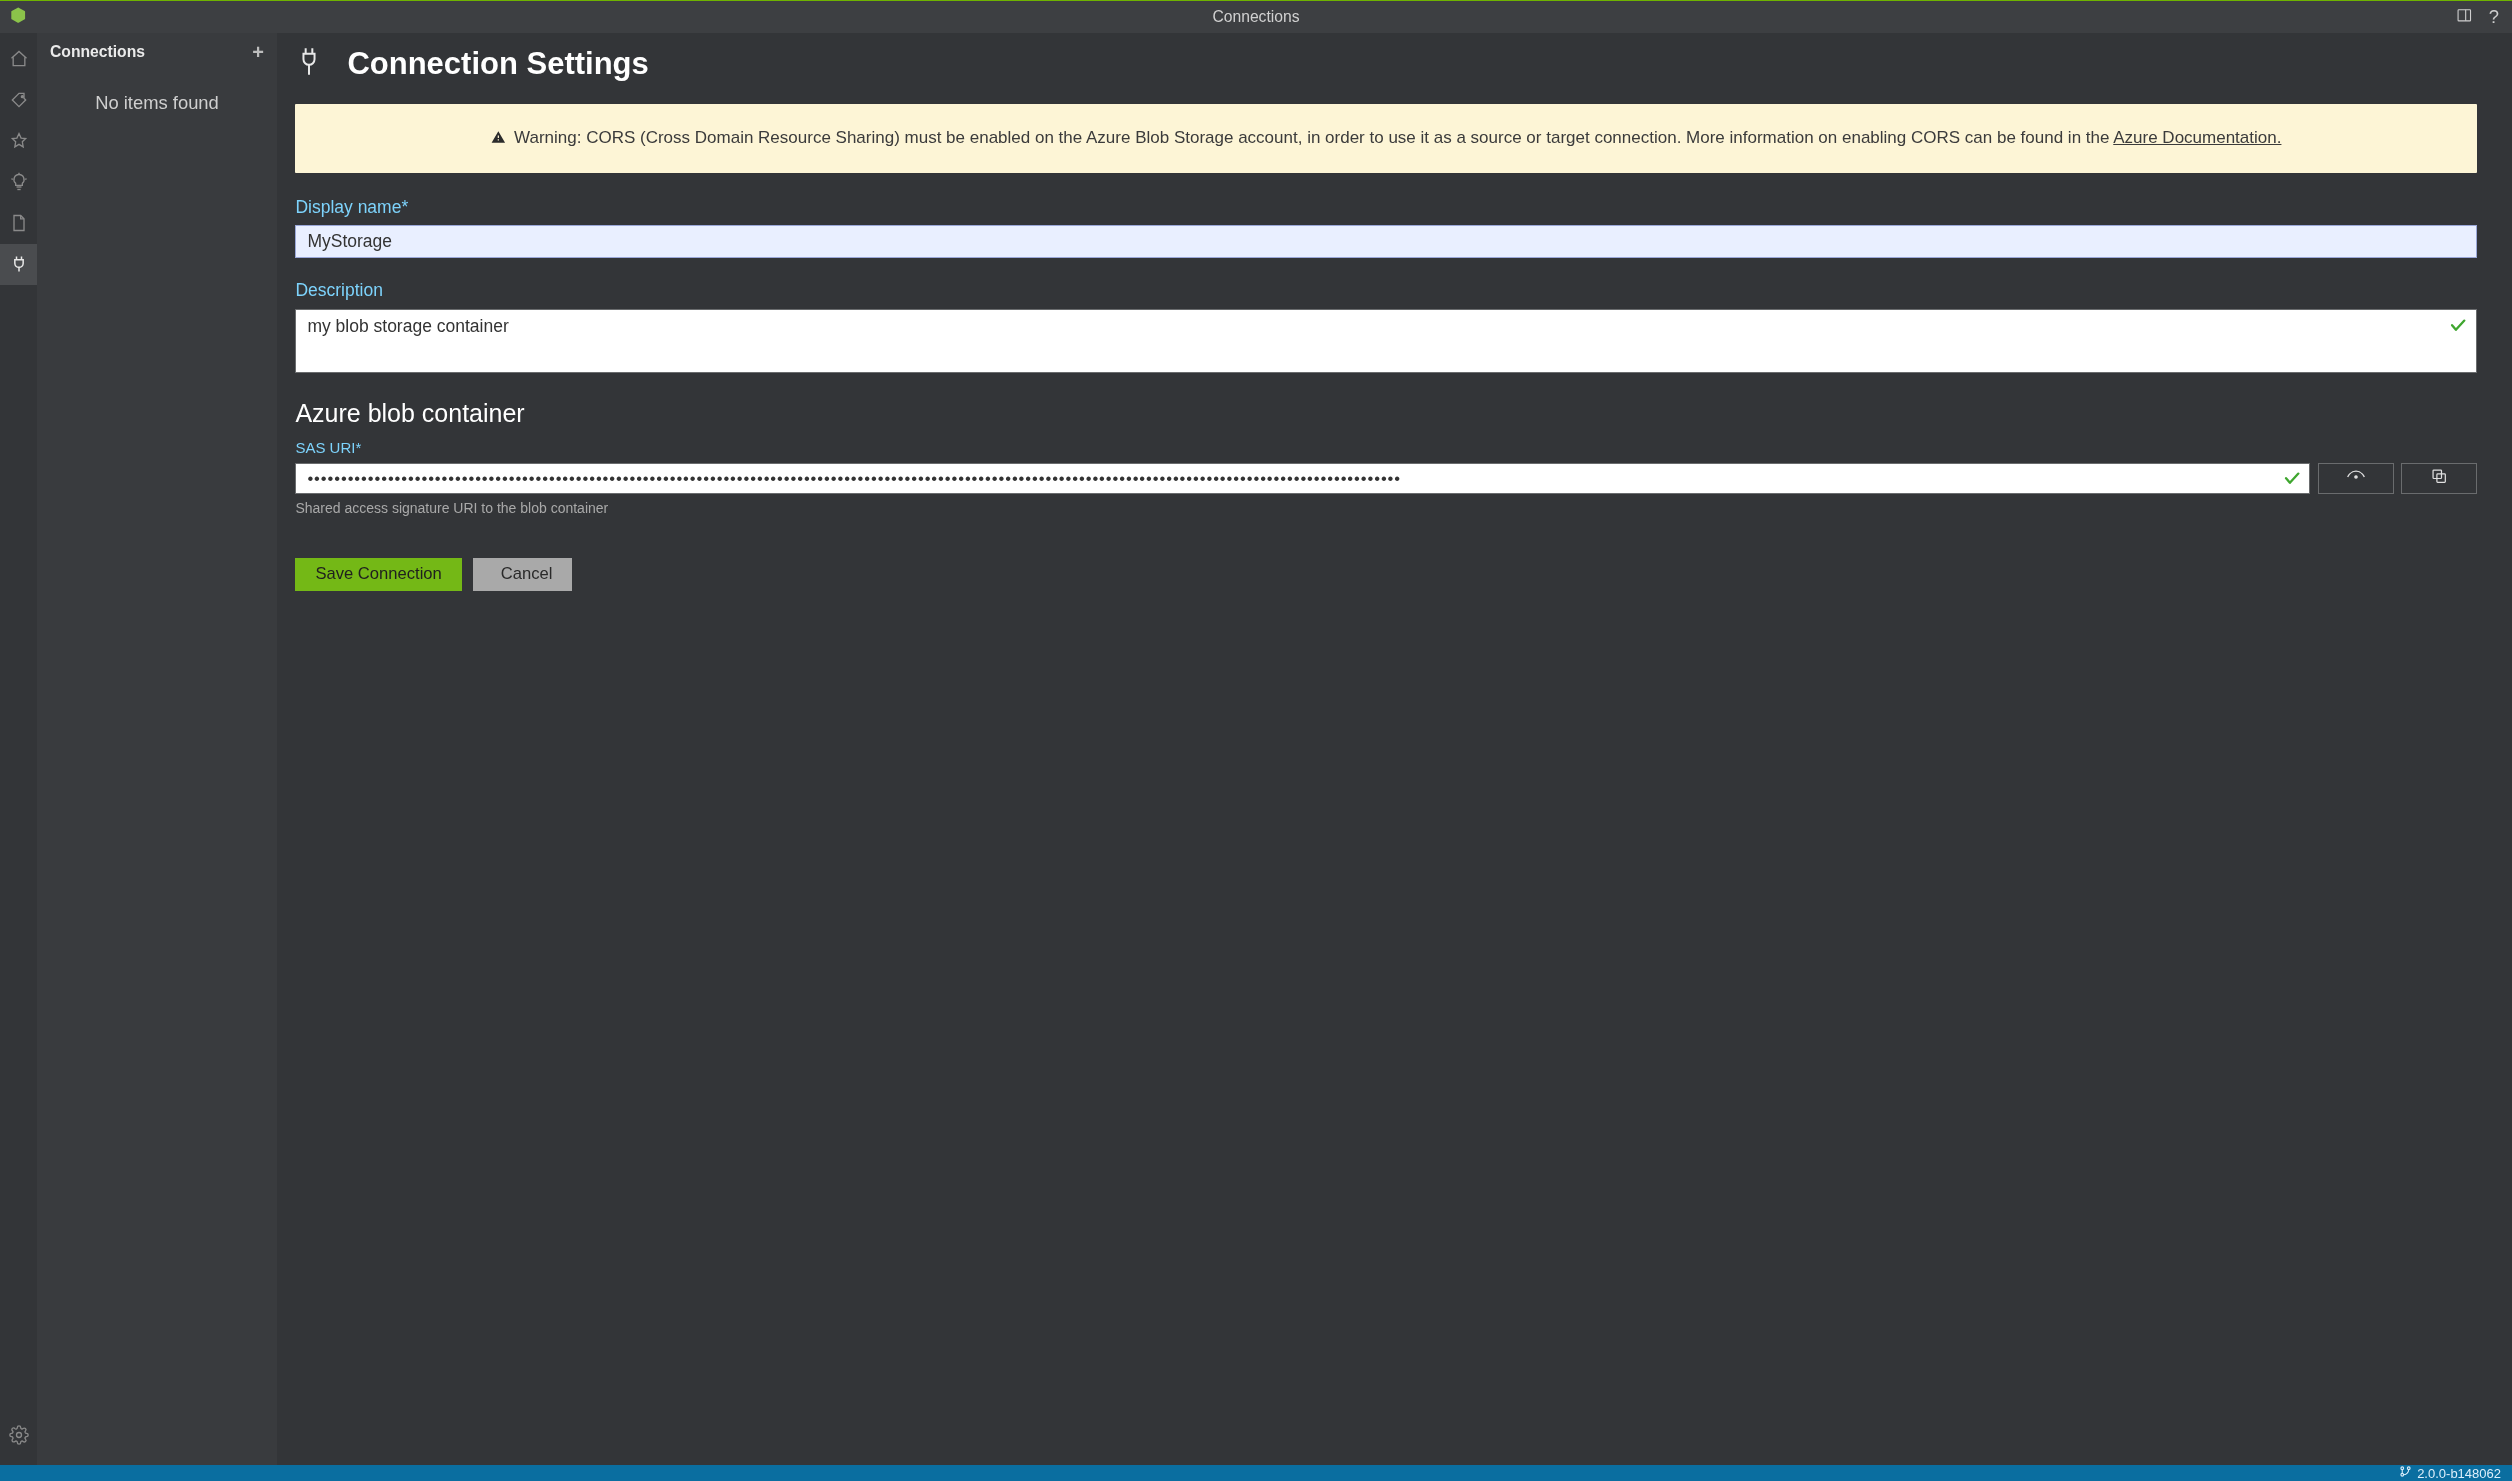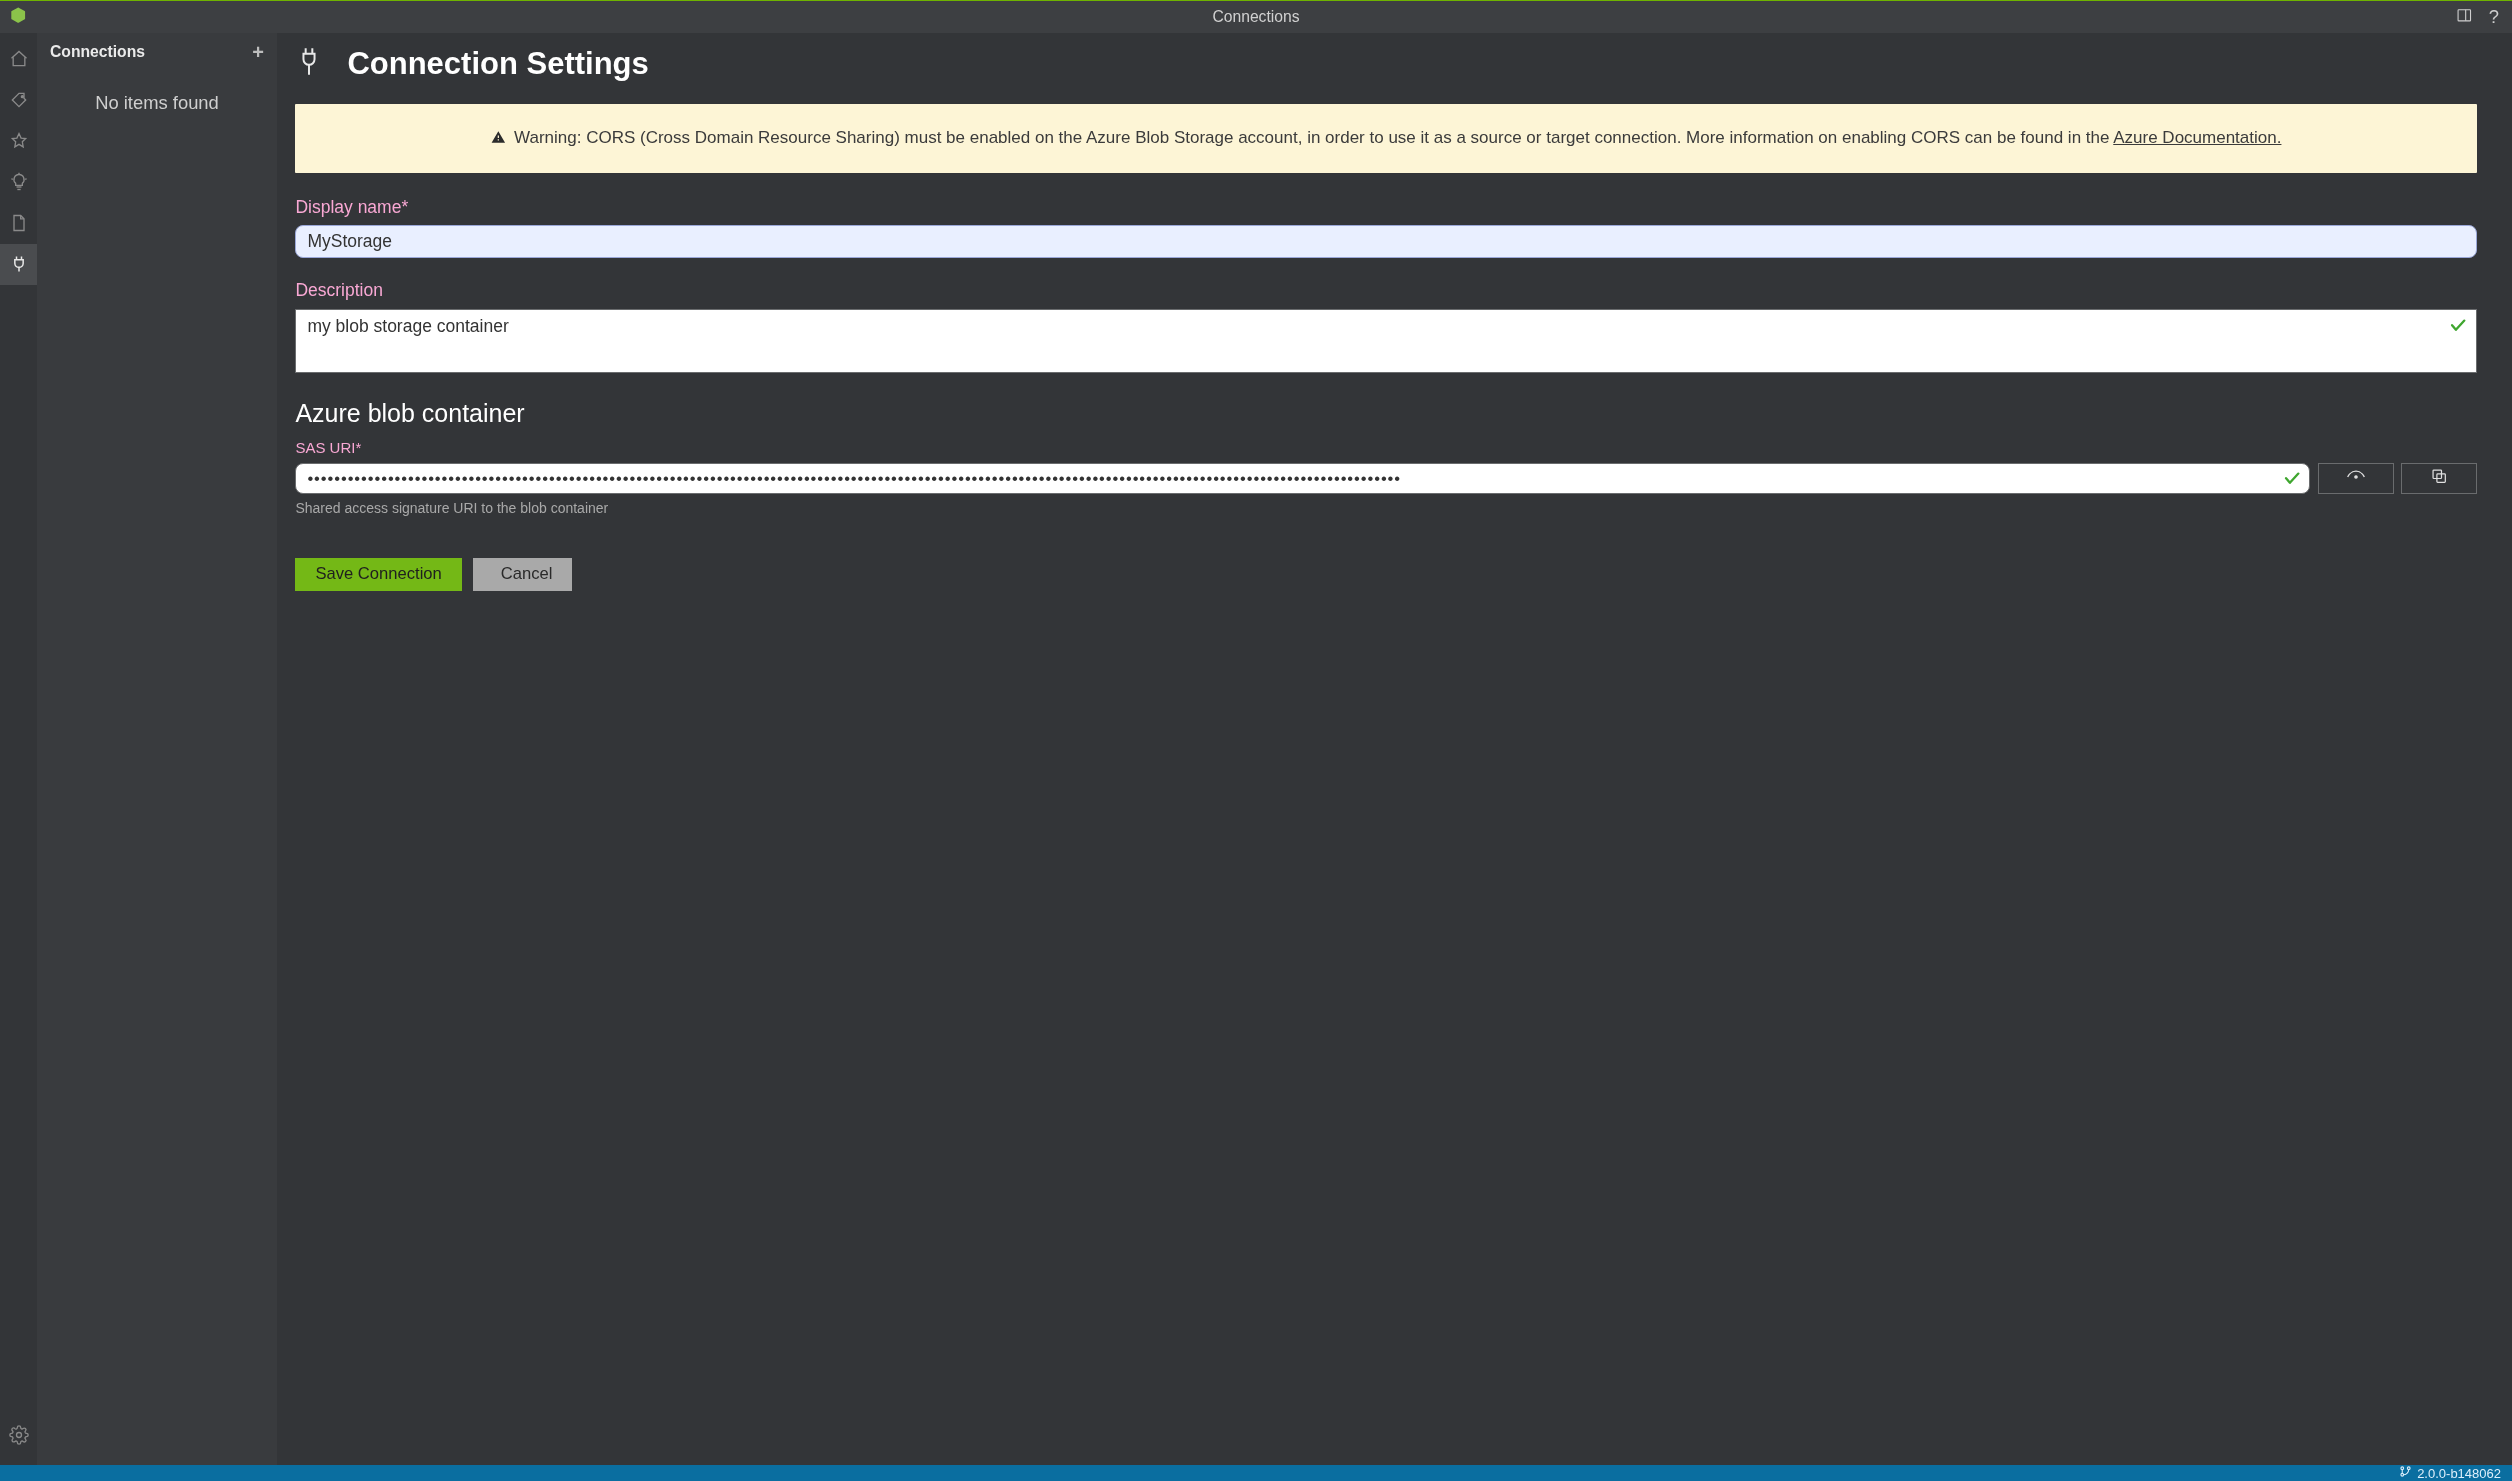--- a/index.html
+++ b/index.html
@@ -126,35 +126,35 @@
     font-size: 17px;
     line-height: 1.35;
     border-radius: 0.9px;
     margin-bottom: 24px;
     text-align: center;
   }
   .warning a { color: #3b3b3b; text-decoration: underline; }
 
   .label {
     font-size: 17.5px;
-    color: #f9a8d4;
+    color: #7dd3fc;
     margin-bottom: 7.4px;
     display: block;
   }
   .field { margin-bottom: 22px; }
   .text-input, .textarea {
     width: 100%;
     background: #fff;
     border: 0.9px solid #6a6c6e;
     font-family: inherit;
     font-size: 17.5px;
     color: #333;
     padding: 5.5px 11px;
   }
-  .text-input { height: 33px; line-height: 22px; border-radius: 8px; }
+  .text-input { height: 33px; line-height: 22px; }
   .text-input.focused {
     background: #e9efff;
     border-color: #9aa7d8;
   }
   .textarea {
     height: 64px;
     resize: none;
     line-height: 1.3;
     padding-right: 37px;
   }

